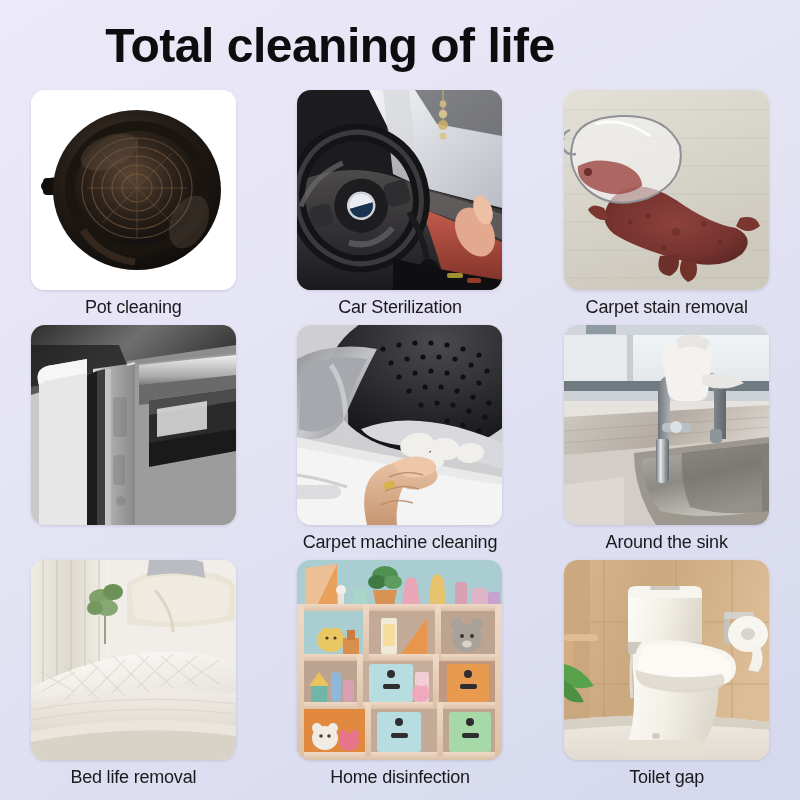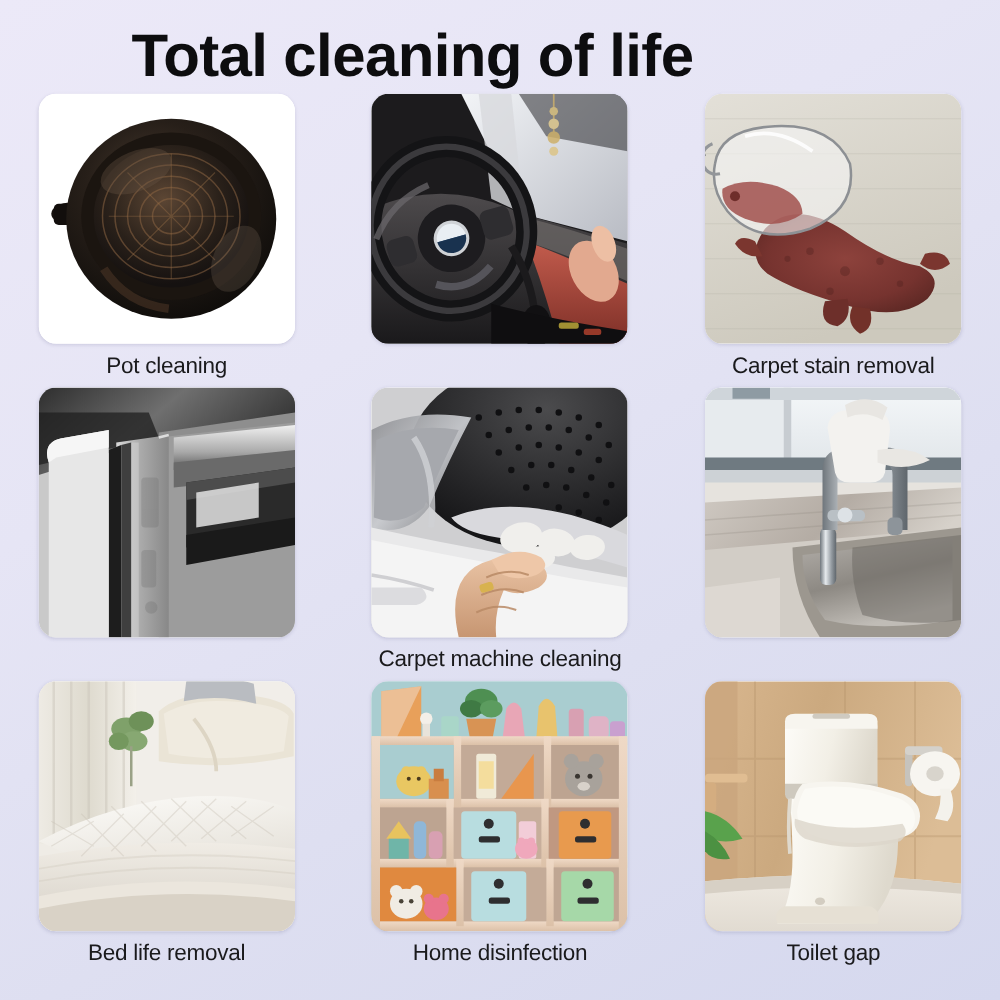--- a/index.html
+++ b/index.html
@@ -18,21 +18,21 @@
     color:#0d0d0f;
     letter-spacing:-0.5px;
     line-height:1;
     padding-top:22px;
     margin:0;
     font-family:"Liberation Sans","DejaVu Sans",sans-serif;
   }
 
   .grid{
     position:absolute;
-    left:0;top:75px;
+    left:0;top:90px;
     width:800px;
     display:grid;
     grid-template-columns:repeat(3,1fr);
     grid-template-rows:repeat(3,235px);
     justify-items:center;
   }
   .cell{width:100%;display:flex;flex-direction:column;align-items:center;}
   .tile{
     width:205px;height:200px;
     border-radius:14px;
@@ -145,20 +145,21 @@
             <circle cx="146" cy="14" r="3.4" fill="#d8c07f"></circle>
             <circle cx="146" cy="24" r="4.2" fill="#e3cd93"></circle>
             <circle cx="146" cy="35" r="5" fill="#cdb069"></circle>
             <circle cx="146" cy="46" r="3.6" fill="#dcc487"></circle>
           </g>
           <path d="M96 168 Q140 180 205 190 V200 H96 Z" fill="#0f0e10"></path>
           <rect x="150" y="183" width="16" height="5" rx="2" fill="#c5b23c" opacity=".8"></rect>
           <rect x="170" y="188" width="14" height="5" rx="2" fill="#b8452f" opacity=".8"></rect>
         </svg>
       </div>
+      <div class="caption">Car Sterilization</div>
     </div>
 
     <div class="cell">
       <div class="tile">
         <svg viewBox="0 0 205 200">
           <defs>
             <linearGradient id="carpG" x1="0" y1="0" x2="0.4" y2="1">
               <stop offset="0%" stop-color="#e3e0d8"></stop>
               <stop offset="100%" stop-color="#cdc9bd"></stop>
             </linearGradient>
@@ -387,20 +388,21 @@
             <rect x="146" y="104" width="12" height="14" rx="4" fill="#8d949a"></rect>
             <rect x="98" y="98" width="30" height="9" rx="4" fill="#b9c0c5"></rect>
             <circle cx="112" cy="102" r="6" fill="#dde2e6"></circle>
           </g>
           <path d="M98 32 q2 -14 18 -14 h16 q16 0 16 16 l-4 34 q-2 8 -12 8 h-16 q-10 0 -12 -8 Z" fill="#f3f2ef"></path>
           <path d="M112 14 q18 -10 34 2 l-4 10 q-14 -8 -28 -2 Z" fill="#e8e6e2"></path>
           <path d="M138 50 q26 -4 42 8 q-20 10 -42 2 Z" fill="#e9e7e3"></path>
           <path d="M0 160 L60 152 L60 200 L0 200 Z" fill="#e0dbd4" opacity=".8"></path>
         </svg>
       </div>
+      <div class="caption">Around the sink</div>
     </div>
 
     <div class="cell">
       <div class="tile">
         <svg viewBox="0 0 205 200">
           <defs>
             <linearGradient id="curtG" x1="0" y1="0" x2="1" y2="0">
               <stop offset="0%" stop-color="#eeebe4"></stop>
               <stop offset="50%" stop-color="#dedace"></stop>
               <stop offset="100%" stop-color="#f3f0ea"></stop>

